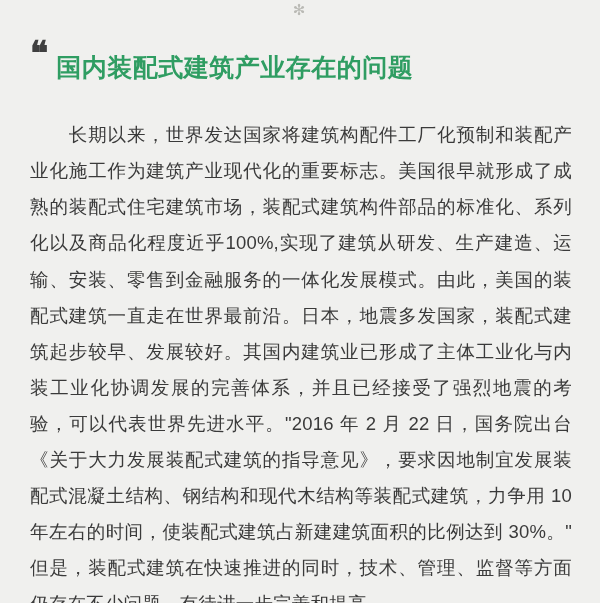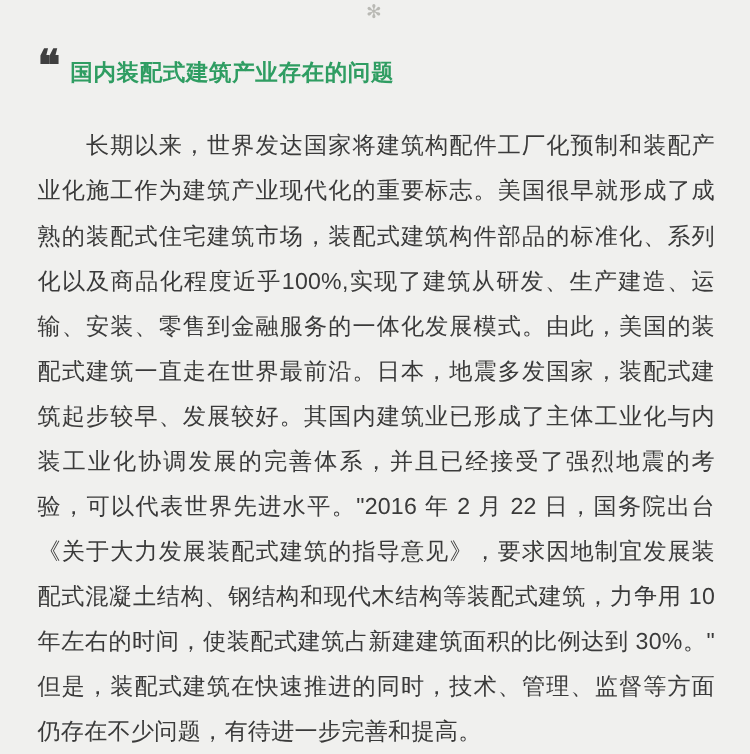--- a/index.html
+++ b/index.html
@@ -57,21 +57,21 @@
     font-family: "DejaVu Serif", serif;
     font-size: 34px;
     font-weight: bold;
     line-height: 0.9;
     margin-right: 8px;
     margin-top: 4px;
     user-select: none;
   }
   .heading-text {
     color: #2f9d62;
-    font-size: 18px;
+    font-size: 25px;
     font-weight: bold;
     line-height: 1.35;
     letter-spacing: 0.5px;
   }
   .body-text {
     margin-top: 16px;
     color: #3a3a3a;
     font-size: 18.5px;
     line-height: 1.95;
     text-align: justify;

